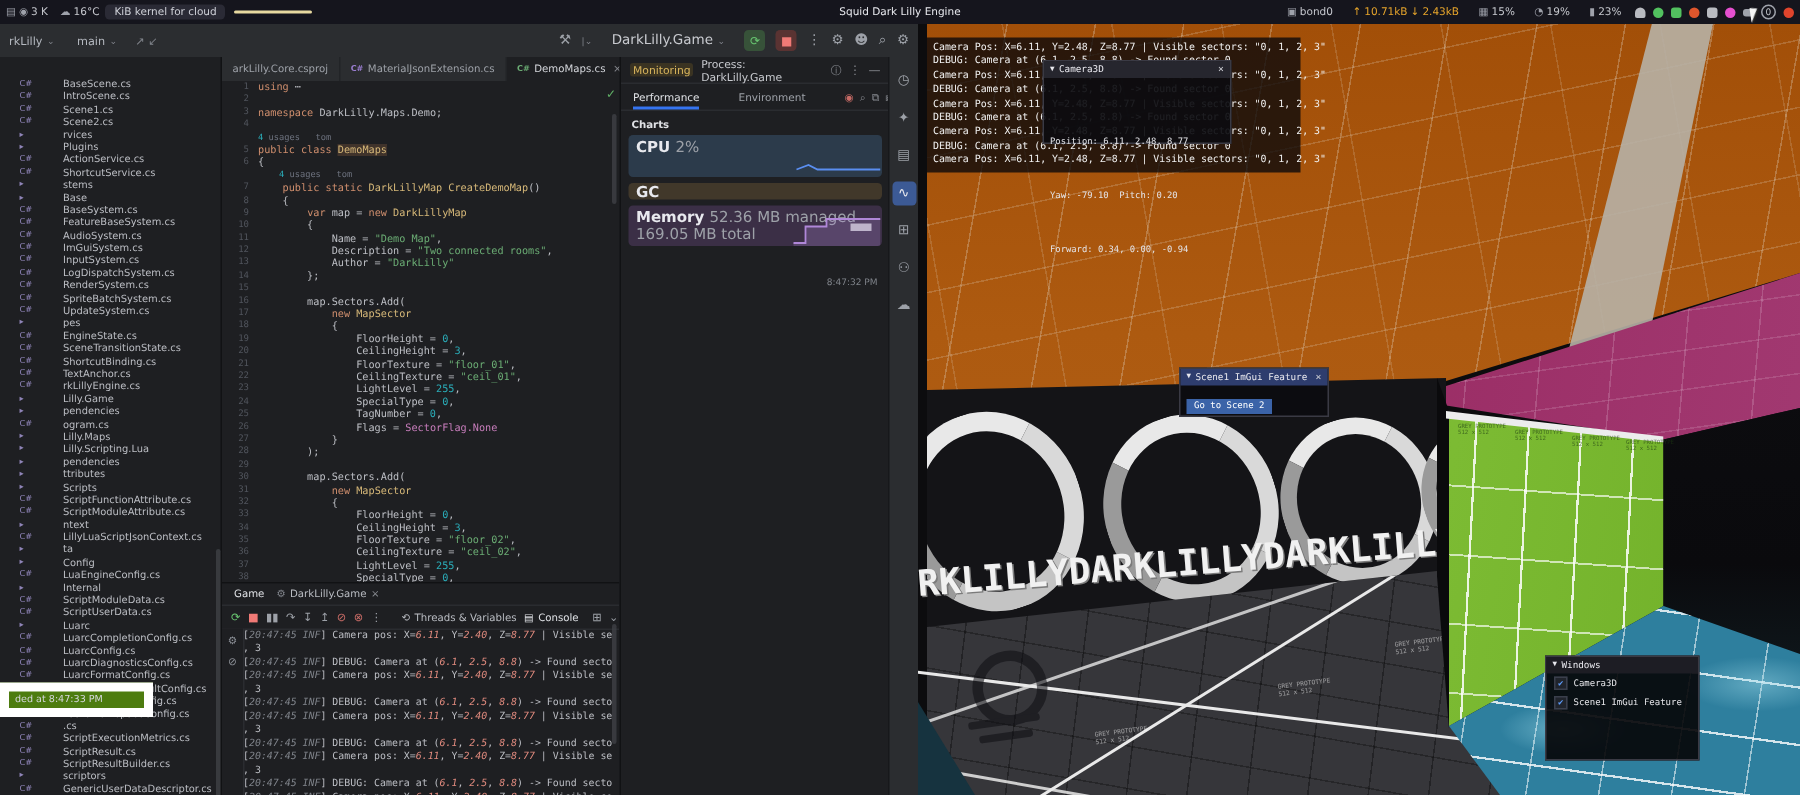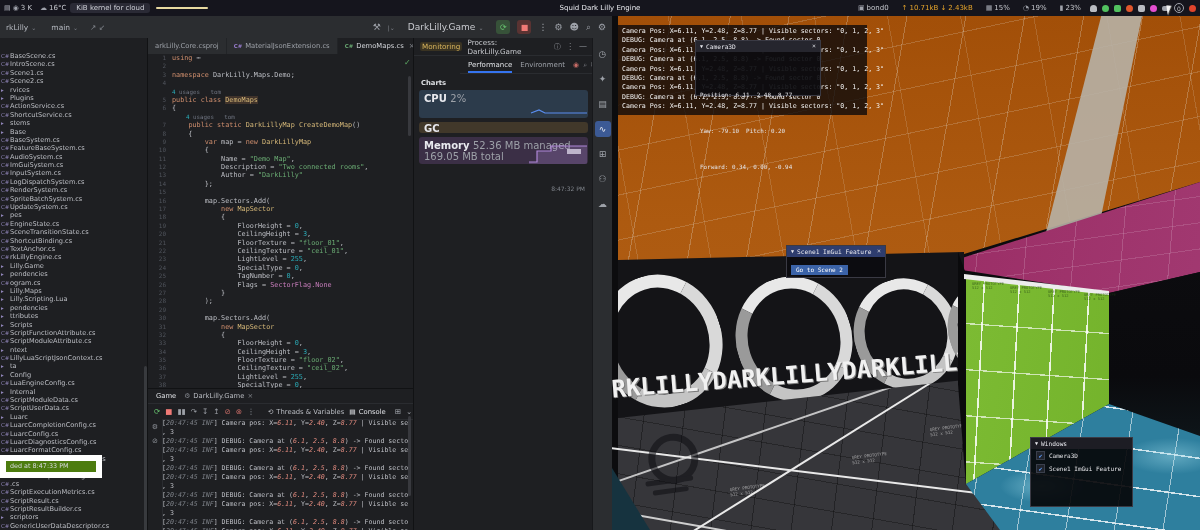--- a/index.html
+++ b/index.html
@@ -31,21 +31,21 @@
   .run-btn{width:14px;height:14px;border-radius:3px;display:flex;align-items:center;justify-content:center;
            font-size:8px;color:#fff;}
   .run-green{background:#375239;color:#67c26f;}
   .run-red{background:#5a3332;color:#f07a76;}
   #tb-right{margin-left:auto;display:flex;align-items:center;gap:7px;padding-right:6px;font-size:9px;color:#9da1a8;}
 
   
   #tree{left:0;top:22px;width:148px;height:492px;background:#1e1f22;border-right:1px solid #111214;
         overflow:hidden;padding-top:14px;box-sizing:border-box;}
   .trow{display:flex;align-items:center;height:8.4px;line-height:8.4px;font-size:6.6px;color:#bcbec4;
-        white-space:nowrap;padding-left:1px;}
+        white-space:nowrap;padding-left:13px;gap:20px;}
   .ticon{width:9px;color:#8f84b8;font-size:5.5px;flex:0 0 9px;}
   #tree-scrollbar{left:144px;top:350px;width:3px;height:170px;background:#4a4c52;border-radius:2px;opacity:.6;}
   #tree-tooltip{left:0px;top:439px;width:86px;height:11px;background:#4d7c0f;border:6px solid #ffffff;
                 font-size:6.4px;line-height:10px;padding-left:4px;color:#d6d8dd;z-index:5;white-space:nowrap;}
 
   
   #tabsbar{left:148px;top:22px;width:265px;height:16px;background:#2b2d30;display:flex;align-items:center;
            border-bottom:1px solid #17181b;font-size:6.8px;color:#9da1a8;}
   .etab{display:flex;align-items:center;gap:3px;padding:0 7px;height:16px;border-right:1px solid #222427;white-space:nowrap;}
   .etab.active{background:#1e1f22;color:#d5d7dc;}
@@ -75,21 +75,21 @@
   .conrow .ts{color:#7f838a;} .conrow .cn{color:#e08a7e;}
   #dbg-scroll{left:408px;top:400px;width:3px;height:80px;background:#43454a;border-radius:2px;opacity:.7;}
 
   
   #monitoring{left:413px;top:22px;width:179px;height:508px;background:#1e1f22;border-left:1px solid #111214;
               border-right:1px solid #111214;overflow:hidden;}
   #mon-header{height:17px;display:flex;align-items:center;font-size:7.2px;gap:5px;padding:0 6px;border-bottom:1px solid #2a2c30;}
   #mon-title{color:#d8b45c;background:#3a3322;padding:0 2px;border-radius:2px;}
   #mon-proc{color:#c8cacf;}
   #mon-hdr-icons{margin-left:auto;color:#84878d;font-size:8px;display:flex;gap:5px;}
-  #mon-tabs{height:17px;display:flex;align-items:center;font-size:7px;gap:8px;padding:0 8px;border-bottom:1px solid #2a2c30;margin-left:46px;}
+  #mon-tabs{height:17px;display:flex;align-items:center;font-size:7px;gap:26px;padding:0 8px;border-bottom:1px solid #2a2c30;}
   .mon-tab{color:#9da1a8;height:17px;display:flex;align-items:center;}
   .mon-tab.active{color:#dfe1e5;box-shadow:inset 0 -2px 0 #3574f0;}
   #mon-tab-icons{margin-left:auto;display:flex;gap:4px;color:#84878d;font-size:7px;}
   #mon-charts-label{font-size:6.8px;color:#dfe1e5;margin:5px 0 3px 7px;font-weight:bold;}
   .chartbox{position:relative;margin:0 5px 4px 5px;border-radius:3px;overflow:hidden;}
   #cpu-box{height:28px;background:#2c3b4b;}
   #gc-box{height:11px;background:#41382a;}
   #mem-box{height:27px;background:#3b2f46;}
   .chart-label{position:absolute;left:5px;top:3px;font-size:10px;color:#e8e9ee;font-weight:bold;}
   .chart-sub{color:#9da1a8;font-weight:normal;}

